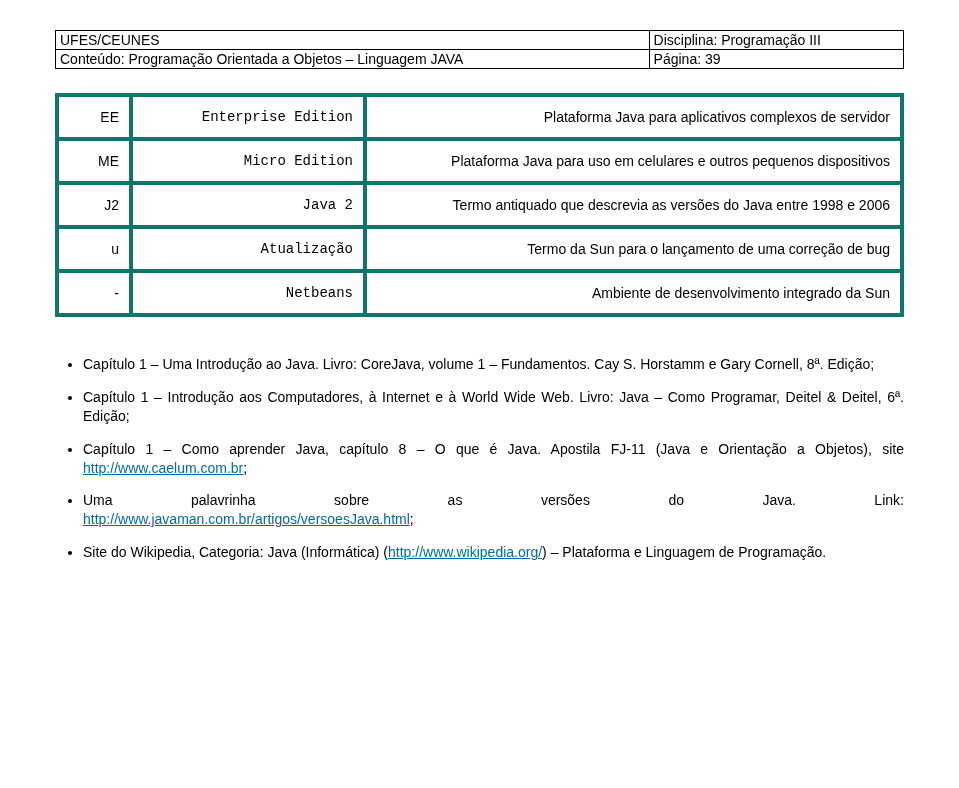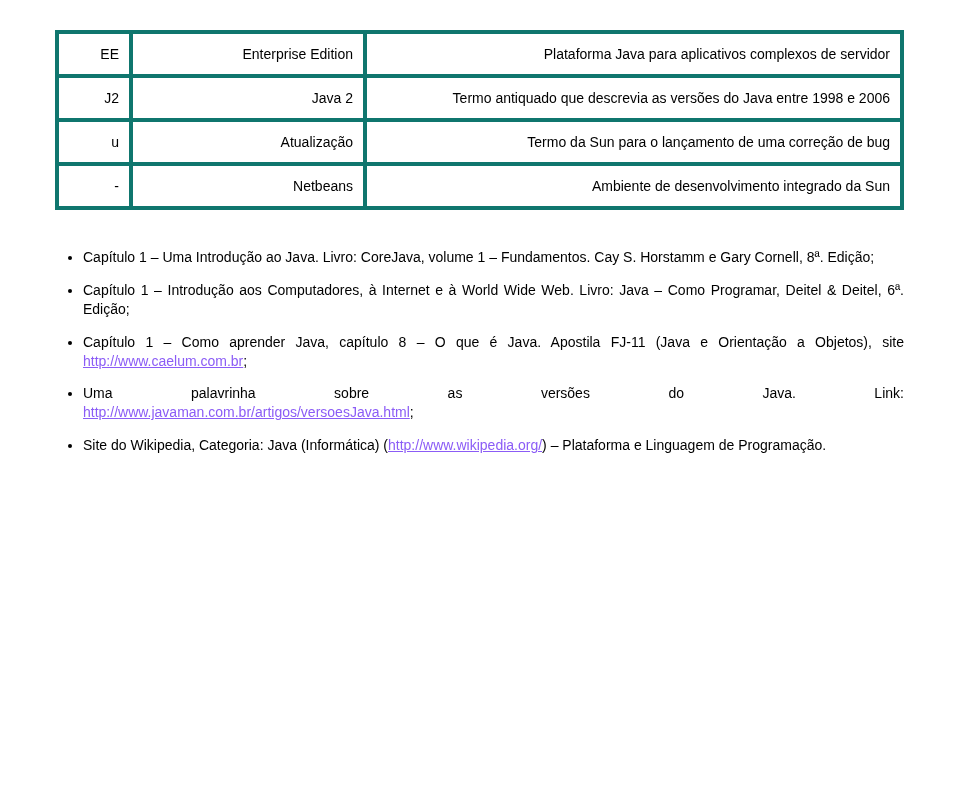--- a/index.html
+++ b/index.html
@@ -37,61 +37,78 @@
     margin-bottom: 38px;
   }
   .data-table td {
     border: 4px solid #0f766e;
     padding: 12px 10px;
     font-size: 14px;
     vertical-align: top;
     text-align: right;
   }
   .col0 { width: 50px; }
-  .col1 { width: 210px; }
+  .col1 { width: 210px; font-family: Liberation Mono, monospace; }
   .col2 { }
 
   .section-title {
     font-size: 21px;
     margin-bottom: 12px;
   }
   .section-title .num {
     font-size: 21px;
   }
 
   ul.bullets {
     margin: 0 0 0 28px;
     padding: 0;
   }
   ul.bullets li {
     margin-bottom: 14px;
     text-align: justify;
     line-height: 1.35;
   }
-  a { color: #8b5cf6; text-decoration: underline; }
+  a { color: #0369a1; text-decoration: underline; }
   .spaced-line {
     display: flex;
     justify-content: space-between;
     white-space: nowrap;
     gap: 26px;
   }
   .spaced-line span { white-space: nowrap; }
 </style>
 </head>
 <body>
 
 <div class="page">
 
+  <table class="header-table">
+    <tbody>
+        <tr>
+      <td class="header-row1-left">UFES/CEUNES</td>
+      <td class="header-row1-right">Disciplina: Programação III</td>
+    </tr>
+    <tr>
+      <td class="header-row2-left">Conteúdo: Programação Orientada a Objetos – Linguagem JAVA</td>
+      <td class="header-row2-right">Página: 39</td>
+    </tr>
+  </tbody>
+    </table>
 
   <table class="data-table">
     <tbody>
         <tr>
       <td class="col0">EE</td>
       <td class="col1">Enterprise Edition</td>
       <td class="col2">Plataforma Java para aplicativos complexos de servidor</td>
+    </tr>
+    <tr>
+      <td class="col0">ME</td>
+      <td class="col1">Micro Edition</td>
+      <td class="col2">Plataforma Java para uso em celulares e outros pequenos dispositivos</td>
     </tr>
     <tr>
       <td class="col0">J2</td>
       <td class="col1">Java 2</td>
       <td class="col2">Termo antiquado que descrevia as versões do Java entre 1998 e 2006</td>
     </tr>
     <tr>
       <td class="col0">u</td>
       <td class="col1">Atualização</td>
       <td class="col2">Termo da Sun para o lançamento de uma correção de bug</td>

